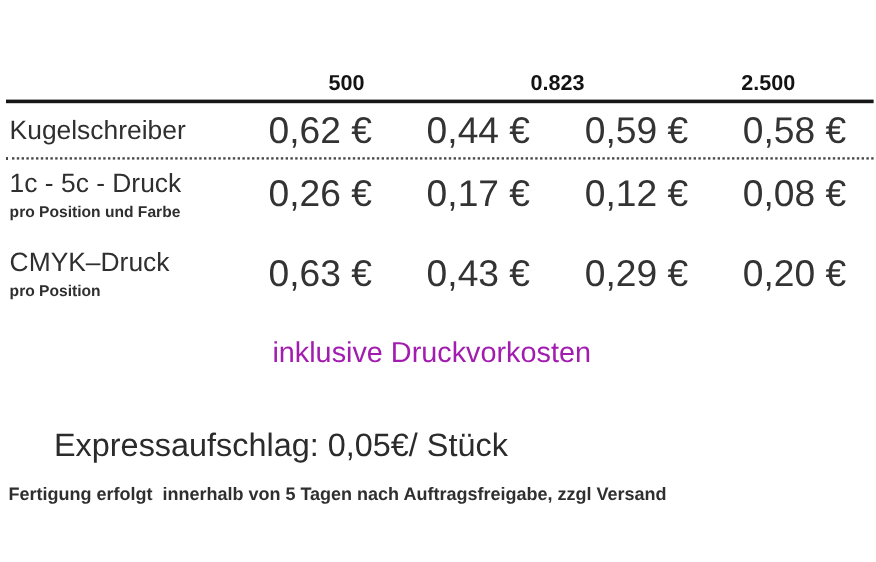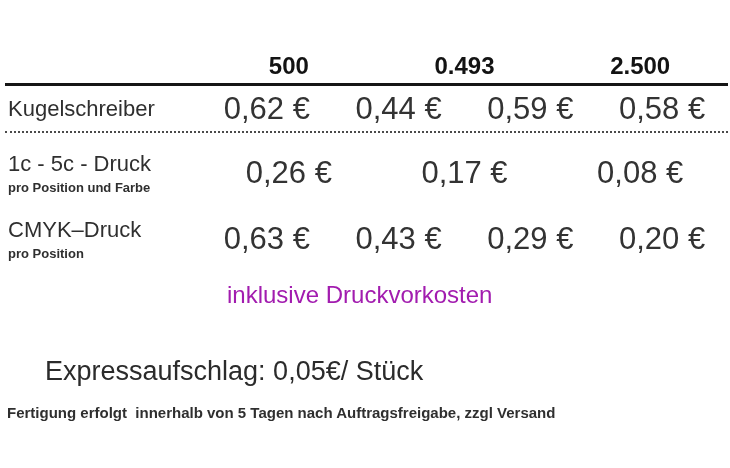--- a/index.html
+++ b/index.html
@@ -37,30 +37,30 @@
     color: #333333;
   }
   .row.head {
     height: 36px;
     align-items: flex-end;
     border-bottom: 3px solid #161616;
     padding-bottom: 3px;
   }
   .row.head .cell.val {
     font-weight: bold;
-    font-size: 24px;
+    font-size: 18px;
     color: #131313;
   }
   .row.r1 {
     height: 45px;
     border-bottom: 2px dotted #4a4a4a;
     font-size: 22px;
     align-items: center;
   }
-  .row.r2 { height: 58px; margin-top: 11px; }
+  .row.r2 { height: 58px; }
   .row.r3 { height: 66px; padding-top: 4px; }
   .rowlabel {
     font-size: 22px;
     color: #2f2f2f;
     line-height: 1.15;
   }
   .sublabel {
     font-size: 13px;
     font-weight: bold;
     color: #2f2f2f;
@@ -94,41 +94,42 @@
 </head>
 <body>
 
 <div class="canvas">
 
   <div class="price-table">
 
     <div class="row head">
       <div class="cell lbl"></div>
       <div class="cell val">500</div>
-      <div class="cell val">0.493</div>
+      <div class="cell val">0.823</div>
       <div class="cell val">2.500</div>
     </div>
 
     <div class="row r1">
       <div class="cell lbl">
         <span class="rowlabel">Kugelschreiber</span>
       </div>
       <div class="cell val">0,62 €</div>
       <div class="cell val">0,44 €</div>
       <div class="cell val">0,59 €</div>
       <div class="cell val">0,58 €</div>
     </div>
 
     <div class="row r2">
       <div class="cell lbl">
         <div class="rowlabel">1c - 5c - Druck</div>
         <div class="sublabel">pro Position und Farbe</div>
       </div>
       <div class="cell val">0,26 €</div>
       <div class="cell val">0,17 €</div>
+      <div class="cell val">0,12 €</div>
       <div class="cell val">0,08 €</div>
     </div>
 
     <div class="row r3">
       <div class="cell lbl">
         <div class="rowlabel">CMYK–Druck</div>
         <div class="sublabel">pro Position</div>
       </div>
       <div class="cell val">0,63 €</div>
       <div class="cell val">0,43 €</div>

